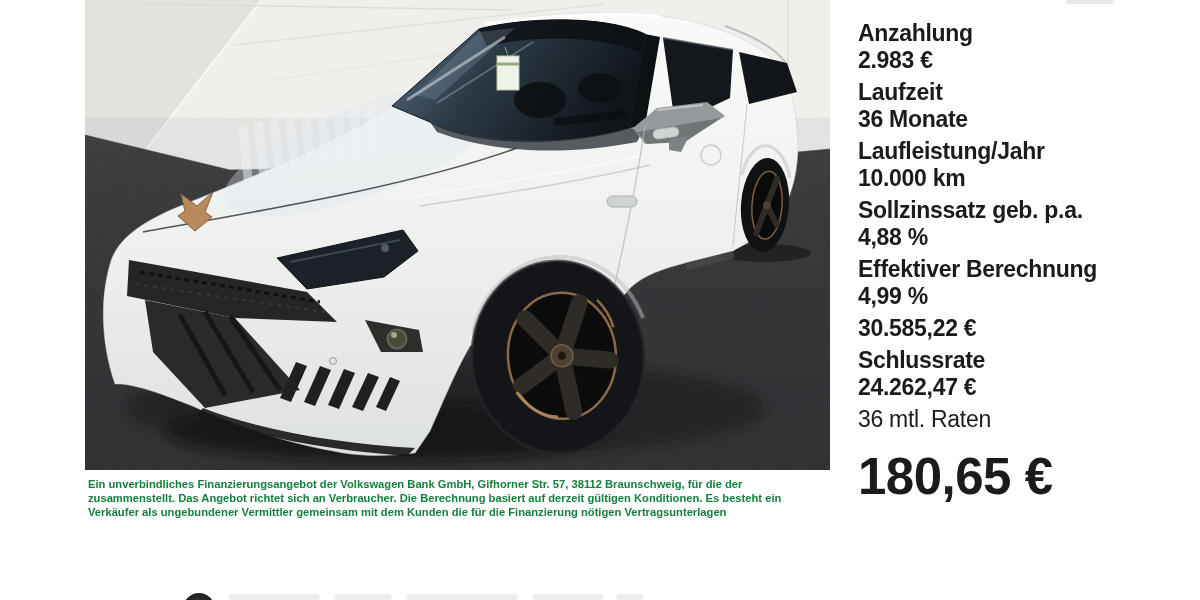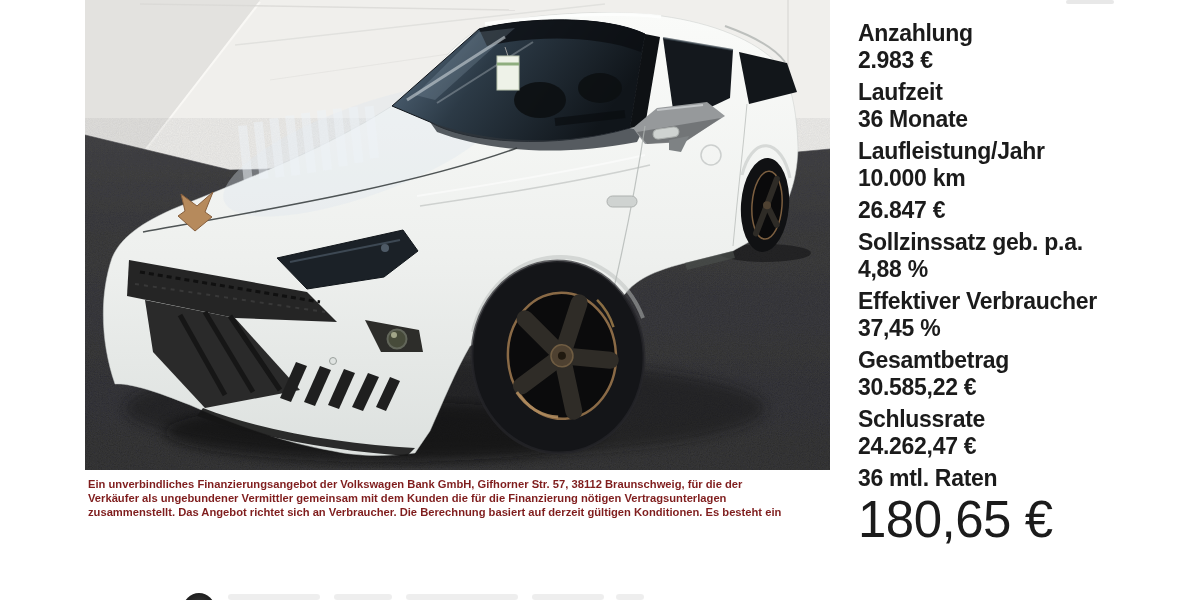--- a/index.html
+++ b/index.html
@@ -7,25 +7,25 @@
   .page{position:relative;width:1192px;height:600px;background:#fff;}
 
   
   .photo{position:absolute;left:85px;top:0;width:745px;height:470px;overflow:hidden;}
   .photo svg{display:block;width:745px;height:470px;}
 
   
   .finance{position:absolute;left:858px;top:20px;width:335px;color:#1b1b1b;}
   .fin-item{margin:0 0 5px 0;}
   .fin-label,.fin-value{font-size:23px;line-height:27px;font-weight:600;letter-spacing:-0.3px;white-space:nowrap;}
-  .rate-label{font-size:23px;line-height:27px;font-weight:700;letter-spacing:-0.3px;margin-top:3px;}
-  .rate-value{font-size:51px;line-height:56px;font-weight:400;letter-spacing:-0.5px;margin-top:0px;white-space:nowrap;}
-
-  
-  .disclaimer{position:absolute;left:88px;top:477px;color:#7f1d1d;}
+  .rate-label{font-size:23px;line-height:27px;font-weight:400;letter-spacing:-0.3px;margin-top:3px;}
+  .rate-value{font-size:51px;line-height:56px;font-weight:700;letter-spacing:-0.5px;margin-top:16px;white-space:nowrap;}
+
+  
+  .disclaimer{position:absolute;left:88px;top:477px;color:#15803d;}
   .disclaimer div{font-size:11.2px;line-height:14px;font-weight:700;white-space:nowrap;letter-spacing:0px;}
 
   
   .logo-frag{position:absolute;top:592px;left:0;width:1200px;height:8px;}
   .frag-dot{position:absolute;left:183px;top:1px;width:32px;height:32px;border-radius:50%;
             background:radial-gradient(circle at 50% 40%, #3a3a3a 0%, #161616 70%);}
   .frag-bar{position:absolute;top:2px;height:6px;border-radius:3px;background:#8a8a8a;opacity:0.14;}
   .frag-b1{left:228px;width:92px;}
   .frag-b2{left:334px;width:58px;}
   .frag-b3{left:406px;width:112px;}
@@ -232,46 +232,44 @@
     </div>
     <div class="fin-item">
       <div class="fin-label">Laufzeit</div>
       <div class="fin-value">36 Monate</div>
     </div>
     <div class="fin-item">
       <div class="fin-label">Laufleistung/Jahr</div>
       <div class="fin-value">10.000 km</div>
     </div>
     <div class="fin-item">
-      <div class="fin-value">26.847 €</div>
     </div>
     <div class="fin-item">
       <div class="fin-label">Sollzinssatz geb. p.a.</div>
       <div class="fin-value">4,88 %</div>
     </div>
     <div class="fin-item">
-      <div class="fin-label">Effektiver Verbraucher</div>
-      <div class="fin-value">37,45 %</div>
-    </div>
-    <div class="fin-item">
-      <div class="fin-label">Gesamtbetrag</div>
+      <div class="fin-label">Effektiver Berechnung</div>
+      <div class="fin-value">4,99 %</div>
+    </div>
+    <div class="fin-item">
       <div class="fin-value">30.585,22 €</div>
     </div>
     <div class="fin-item">
       <div class="fin-label">Schlussrate</div>
       <div class="fin-value">24.262,47 €</div>
     </div>
     <div class="rate-label">36 mtl. Raten</div>
     <div class="rate-value">180,65 €</div>
   </aside>
 
   <div class="disclaimer">
     <div>Ein unverbindliches Finanzierungsangebot der Volkswagen Bank GmbH, Gifhorner Str. 57, 38112 Braunschweig, für die der</div>
+    <div>zusammenstellt. Das Angebot richtet sich an Verbraucher. Die Berechnung basiert auf derzeit gültigen Konditionen. Es besteht ein</div>
     <div>Verkäufer als ungebundener Vermittler gemeinsam mit dem Kunden die für die Finanzierung nötigen Vertragsunterlagen</div>
-    <div>zusammenstellt. Das Angebot richtet sich an Verbraucher. Die Berechnung basiert auf derzeit gültigen Konditionen. Es besteht ein</div>
   </div>
 
   <div class="logo-frag">
     <div class="frag-dot"></div>
     <div class="frag-bar frag-b1"></div>
     <div class="frag-bar frag-b2"></div>
     <div class="frag-bar frag-b3"></div>
     <div class="frag-bar frag-b4"></div>
     <div class="frag-bar frag-b5"></div>
   </div>

